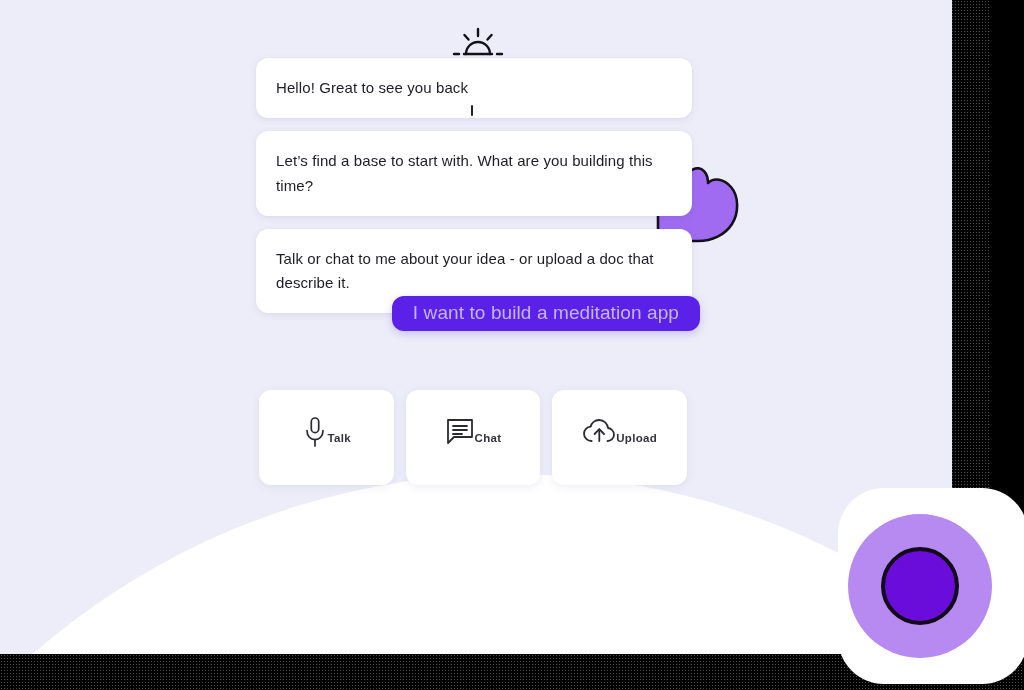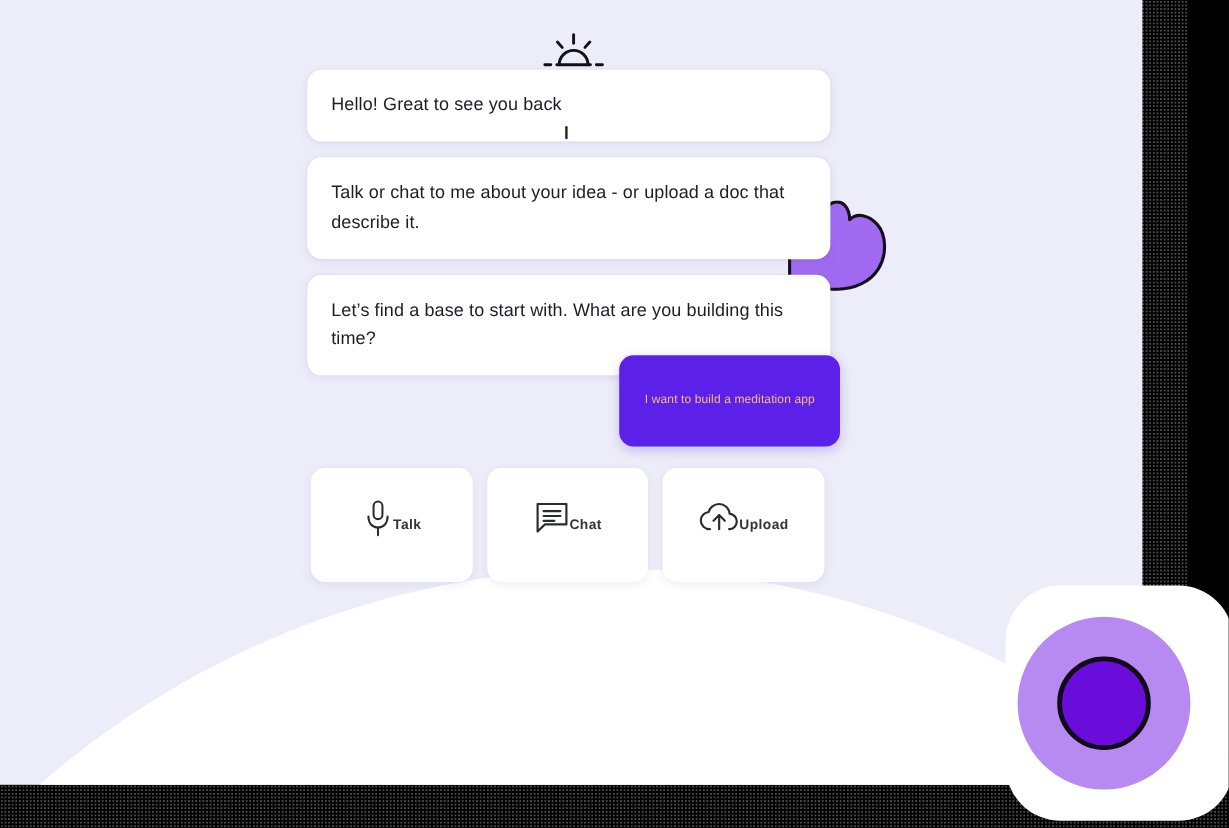--- a/index.html
+++ b/index.html
@@ -143,24 +143,24 @@
     position: absolute;
     left: 258px;
     top: 296px;
     width: 442px;
     display: flex;
     justify-content: flex-end;
     z-index: 6;
   }
   .user-bubble {
     background: #5b21e8;
-    color: #fdba74;
+    color: #c4b5fd;
     border-radius: 12px;
-    padding: 31px 21px;
-    font-size: 10px;
+    padding: 4px 21px;
+    font-size: 19px;
     line-height: 1.4;
     letter-spacing: .1px;
     box-shadow: 0 3px 9px rgba(70, 30, 200, .22);
   }
 
   
   .cards {
     position: absolute;
     left: 259px;
     top: 390px;
@@ -266,25 +266,25 @@
 
       <div style="height:30px"></div>
 
       <div class="bubble">
         <span>Hello! Great to see you back</span>
       </div>
 
       <div class="connector"></div>
 
       <div class="bubble">
+        <span>Let’s find a base to start with. What are you building this time?</span>
+      </div>
+
+      <div class="bubble">
         <span>Talk or chat to me about your idea - or upload a doc that describe it.</span>
-      </div>
-
-      <div class="bubble">
-        <span>Let’s find a base to start with. What are you building this time?</span>
       </div>
     </div>
 
     <div class="user-row">
       <div class="user-bubble">
         <span>I want to build a meditation app</span>
       </div>
     </div>
 
     <div class="cards">

